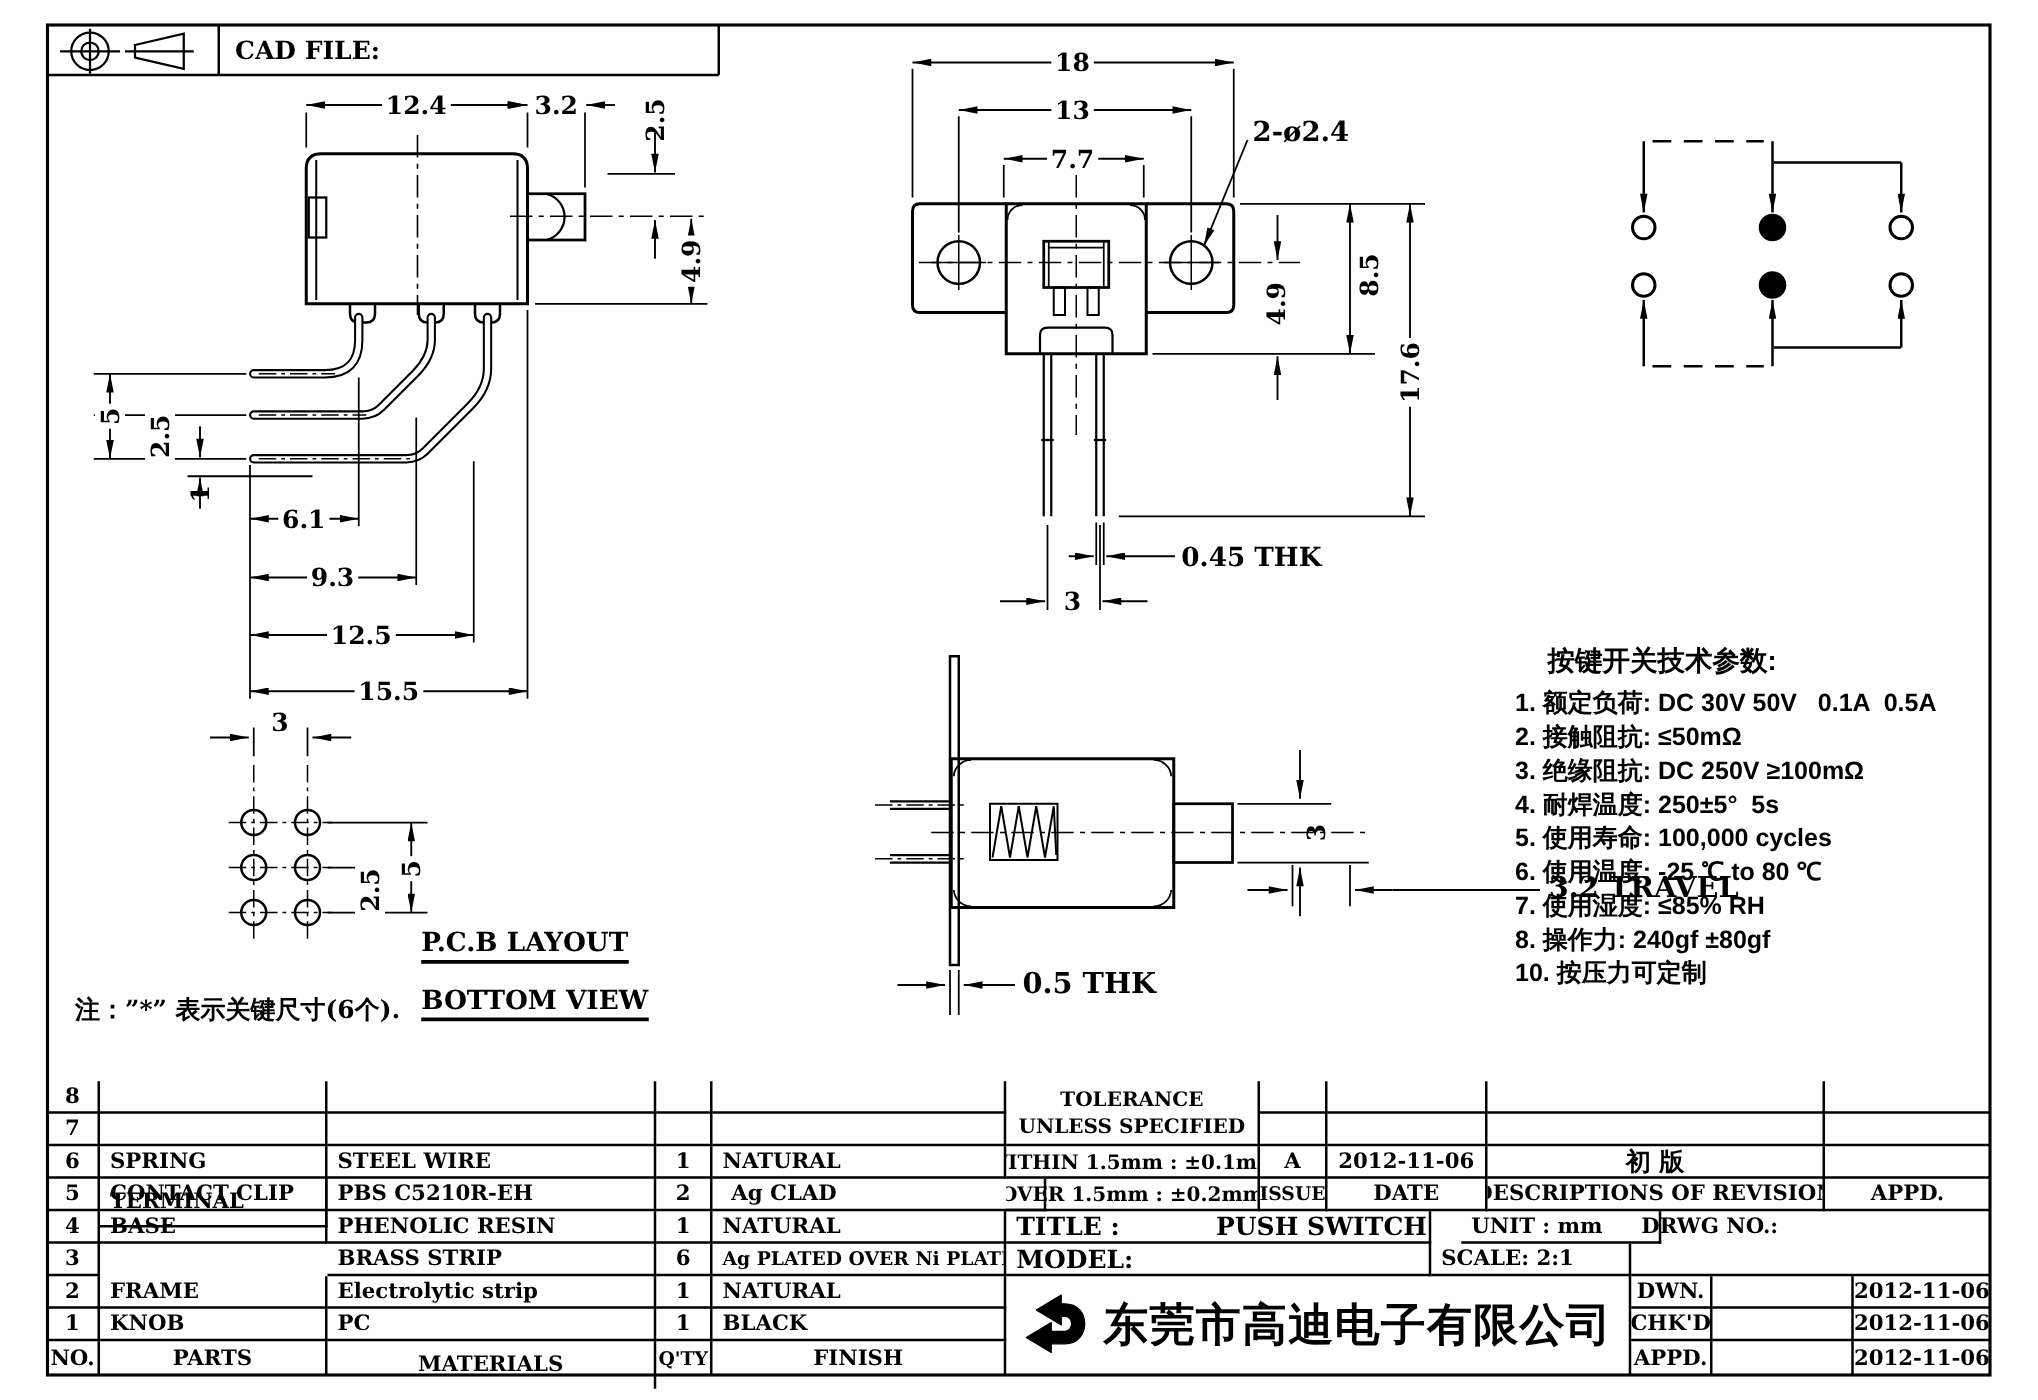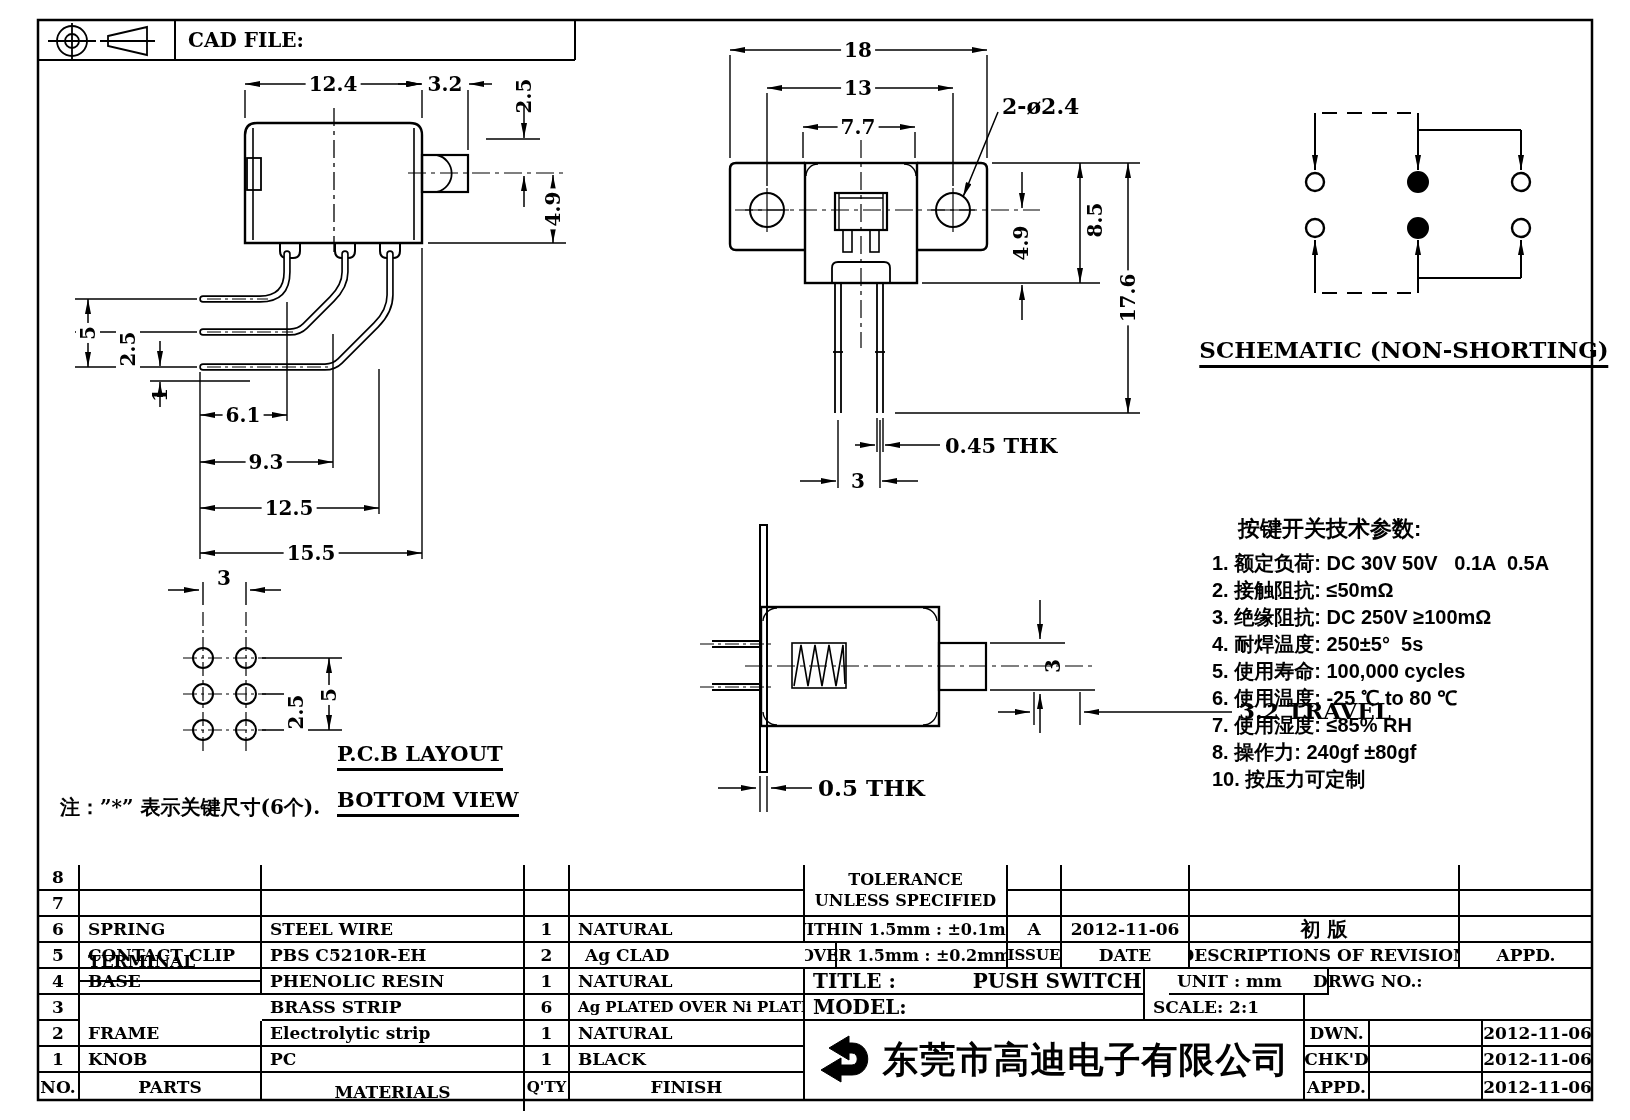--- a/index.html
+++ b/index.html
@@ -293,21 +293,20 @@
 <span class="dim" style="left:858px;top:50px;">18</span>
 <span class="dim" style="left:858px;top:88px;">13</span>
 <span class="dim" style="left:858px;top:127px;">7.7</span>
 <span class="lab" style="left:1002px;top:106px;font-size:22px;">2-ø2.4</span>
 <span class="dim v nobg" style="left:1021px;top:243px;">4.9</span>
 <span class="dim v nobg" style="left:1095px;top:220px;">8.5</span>
 <span class="dim v" style="left:1128px;top:298px;">17.6</span>
 <span class="lab" style="left:945px;top:445px;">0.45 THK</span>
 <span class="dim" style="left:858px;top:481px;">3</span>
 
-<span class="lab c big ul" style="left:1404px;top:352px;">SCHEMATIC (NON-SHORTING)</span>
 
 <span class="dim" style="left:224px;top:578px;">3</span>
 <span class="dim v" style="left:296px;top:712px;">2.5</span>
 <span class="dim v" style="left:329px;top:695px;">5</span>
 <span class="lab ul" style="left:337px;top:756px;">P.C.B LAYOUT</span>
 <span class="lab ul" style="left:337px;top:782px;margin-top:20px;">BOTTOM VIEW</span>
 
 <span class="dim v nobg" style="left:1053px;top:666px;">3</span>
 <span class="lab big" style="left:1239px;top:710px;">3.2 TRAVEL</span>
 <span class="lab big" style="left:818px;top:787px;">0.5 THK</span>

